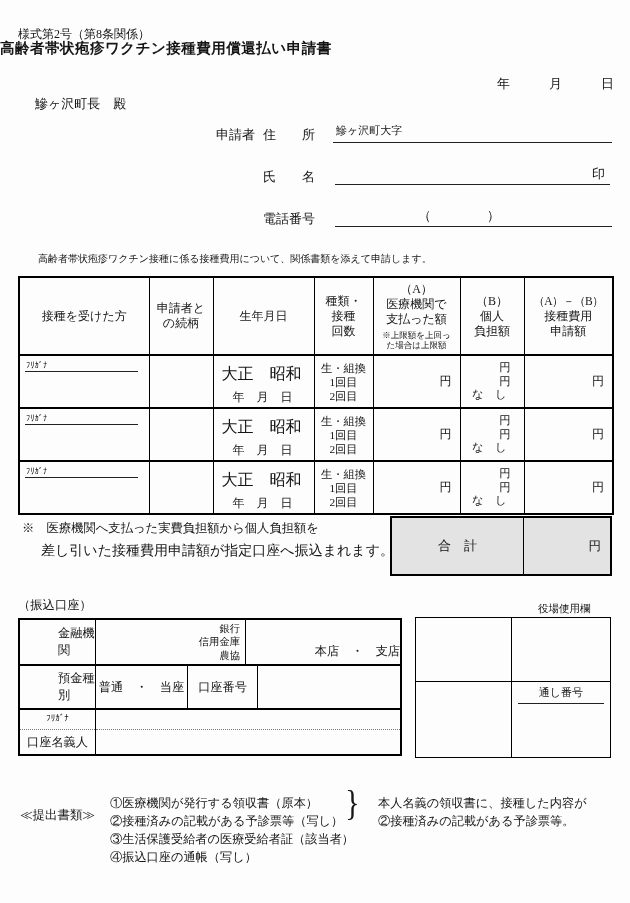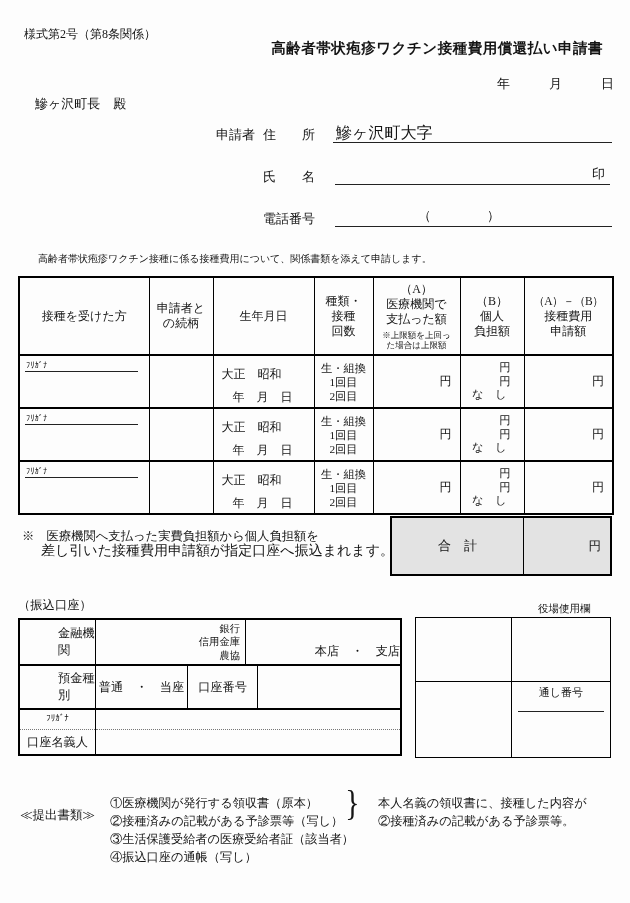--- a/index.html
+++ b/index.html
@@ -4,53 +4,53 @@
 <style>
   html,body{margin:0;padding:0;background:#888;}
   .page{
     position:relative;width:630px;height:903px;background:#fdfdfd;
     font-family:"Liberation Serif","DejaVu Serif",serif;color:#151515;
     overflow:hidden;margin:0 auto;
   }
   .abs{position:absolute;}
   .u{border-bottom:1px solid #222;}
   
-  .form-number{left:24px;top:26px;font-size:12px;}
-  .page-title{left:0;top:39px;width:603px;text-align:right;font-size:14.5px;font-weight:bold;letter-spacing:.5px;}
+  .form-number{left:18px;top:26px;font-size:12px;}
+  .page-title{left:0;top:39px;width:603px;text-align:left;font-size:14.5px;font-weight:bold;letter-spacing:.5px;}
   .date-line{right:16px;top:75px;font-size:13px;}
   .addressee{left:35px;top:95px;font-size:13px;}
   .app-label{left:216px;top:126px;font-size:13px;}
   .lbl{font-size:13px;}
   .addr-lbl{left:263px;top:126px;}
   .name-lbl{left:263px;top:168px;}
   .phone-lbl{left:263px;top:210px;}
-  .addr-line{left:333px;top:123px;width:279px;height:20px;font-size:16px;padding-left:3px;box-sizing:border-box;}
+  .addr-line{left:333px;top:123px;width:279px;height:20px;font-size:11px;padding-left:3px;box-sizing:border-box;}
   .name-line{left:335px;top:165px;width:275px;height:20px;text-align:right;font-size:13px;padding-right:5px;box-sizing:border-box;}
   .phone-line{left:335px;top:207px;width:277px;height:20px;box-sizing:border-box;font-size:13px;}
   .phone-line .p1{position:absolute;left:83px;bottom:1px;}
   .phone-line .p2{position:absolute;left:152px;bottom:1px;}
   .intro{left:38px;top:252px;font-size:10px;}
   
   table.vax{position:absolute;left:18px;top:276px;width:594px;border-collapse:collapse;table-layout:fixed;border:2px solid #000;}
   table.vax td{border:1px solid #000;border-top-width:2px;border-bottom-width:2px;padding:0;font-size:12px;vertical-align:middle;text-align:center;line-height:15px;}
   table.vax tr.hd td{height:76px;}
   table.vax tr.dr td{height:51px;}
   .hnote{font-size:8.5px;line-height:10px;margin-top:3px;}
   .claim-h{font-size:11.5px;letter-spacing:-.5px;}
   td.c-furi{vertical-align:top !important;text-align:left !important;}
   .furi{display:block;margin:4px 8px 0 5px;border-bottom:1px solid #222;font-size:8.5px;line-height:11px;padding-left:1px;width:112px;}
-  td.c-birth .l1{text-align:left;padding:7px 0 0 8px;line-height:14px;font-size:12px;}
+  td.c-birth .l1{text-align:left;padding:7px 0 0 8px;line-height:14px;font-size:16px;}
   td.c-birth .l2{text-align:left;padding:9px 0 0 19px;line-height:14px;font-size:12px;}
   td.c-type div{font-size:11.3px;line-height:14px;}
   td.c-yen{text-align:right !important;padding-right:8px !important;}
   td.c-burden div{font-size:11.3px;line-height:13.5px;text-align:right;}
   td.c-burden .y{padding-right:13px;}
   td.c-burden .n{padding-right:17px;}
   
-  .note1{left:22px;top:520px;font-size:12.3px;margin-top:8px;}
+  .note1{left:22px;top:520px;font-size:12.3px;}
   .note2{left:41px;top:542px;font-size:14px;font-family:Liberation Mono, monospace;}
   .total-box{left:390px;top:516px;width:222px;height:60px;border:2px solid #000;background:#e3e3e3;box-sizing:border-box;display:flex;}
   .total-label{width:131px;display:flex;align-items:center;justify-content:center;font-size:13px;}
   .total-yen{flex:1;border-left:1px solid #000;display:flex;align-items:center;justify-content:flex-end;padding-right:9px;font-size:12.5px;}
   
   .bank-label{left:18px;top:597px;font-size:12.3px;}
   .bank{left:18px;top:618px;width:384px;border:2px solid #000;box-sizing:border-box;}
   .bank .row{display:flex;box-sizing:border-box;}
   .bank .row+.row{border-top:2px solid #000;}
   .bank .cell{box-sizing:border-box;}
@@ -69,21 +69,21 @@
   .c-holder-lbl .bot{flex:1;display:flex;align-items:center;justify-content:center;font-size:12.2px;}
   .c-holder-val{flex:1;display:flex;flex-direction:column;}
   .c-holder-val .top{height:19px;border-bottom:1px dotted #777;}
   
   .office-label{left:538px;top:602px;font-size:10.5px;}
   .office{left:415px;top:617px;width:196px;height:141px;border:1px solid #000;box-sizing:border-box;display:flex;flex-direction:column;}
   .office .orow1{height:63px;border-bottom:1px solid #000;display:flex;}
   .office .orow2{flex:1;display:flex;}
   .office .oc1{width:95px;border-right:1px solid #000;}
   .office .oc2{flex:1;}
-  .serial{margin:3px 6px 0 6px;border-bottom:1px solid #222;text-align:center;font-size:11px;padding-bottom:11px;}
+  .serial{margin:3px 6px 0 6px;border-bottom:1px solid #222;text-align:center;font-size:11px;padding-bottom:3px;}
   
   .docs-label{left:20px;top:774px;font-size:12.5px;margin-top:33px;}
   .docs-items{left:110px;top:794px;font-size:12.2px;line-height:18px;}
   .docs-brace{left:344px;top:786px;font-size:35px;line-height:1;transform:scaleX(.85);}
   .docs-note{left:378px;top:794px;font-size:12.2px;line-height:18px;}
 </style>
 </head>
 <body>
 
 <div class="page">

